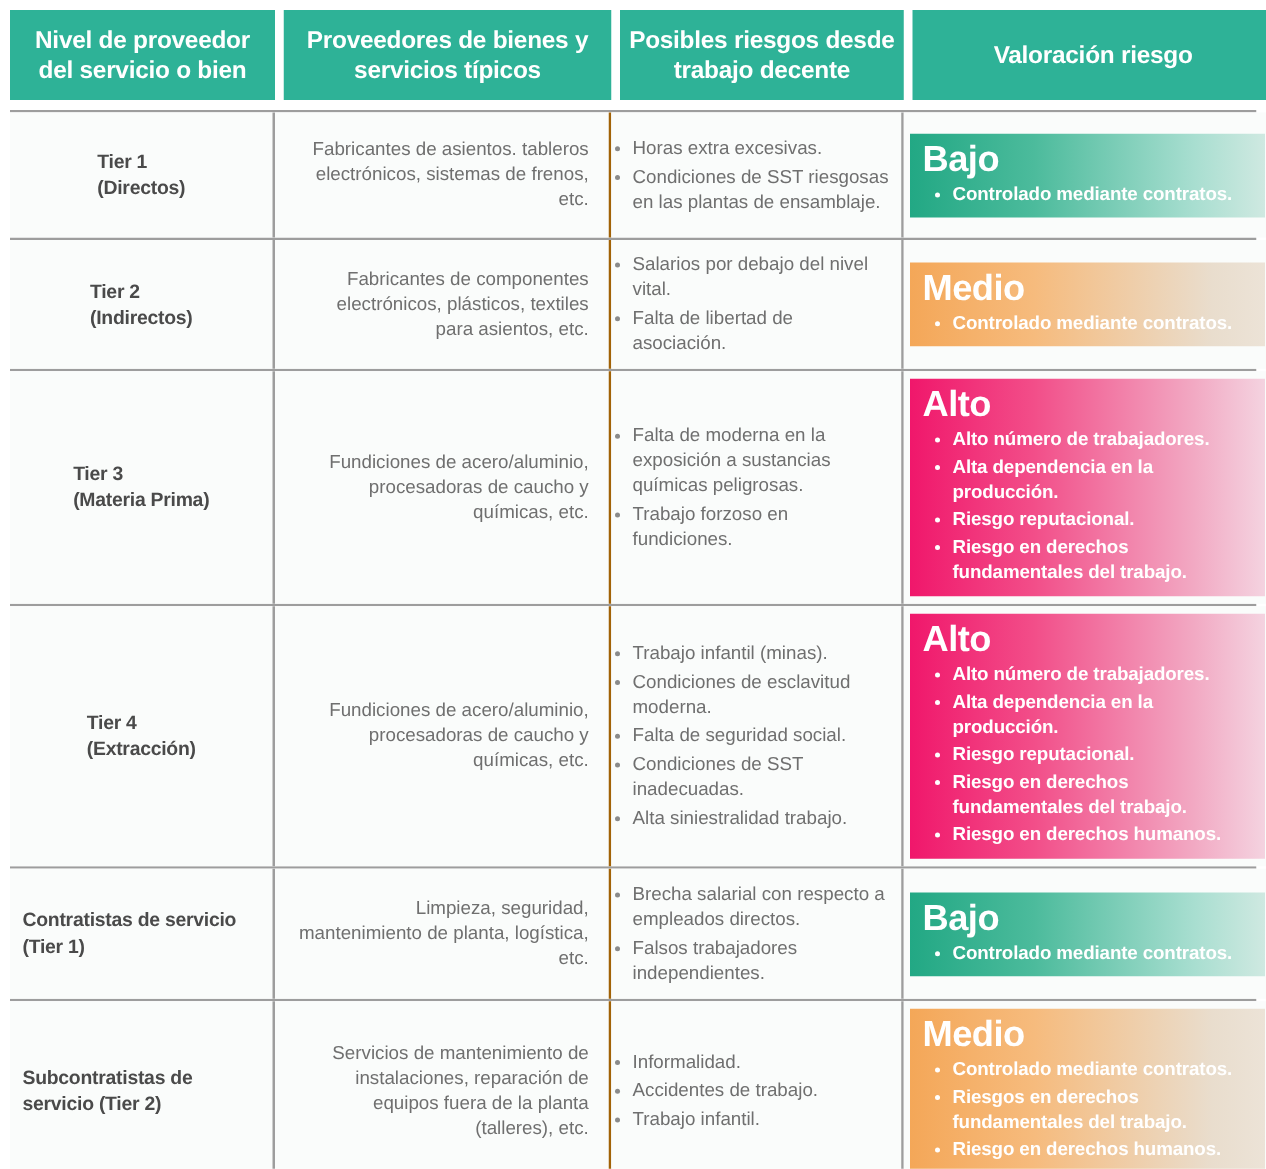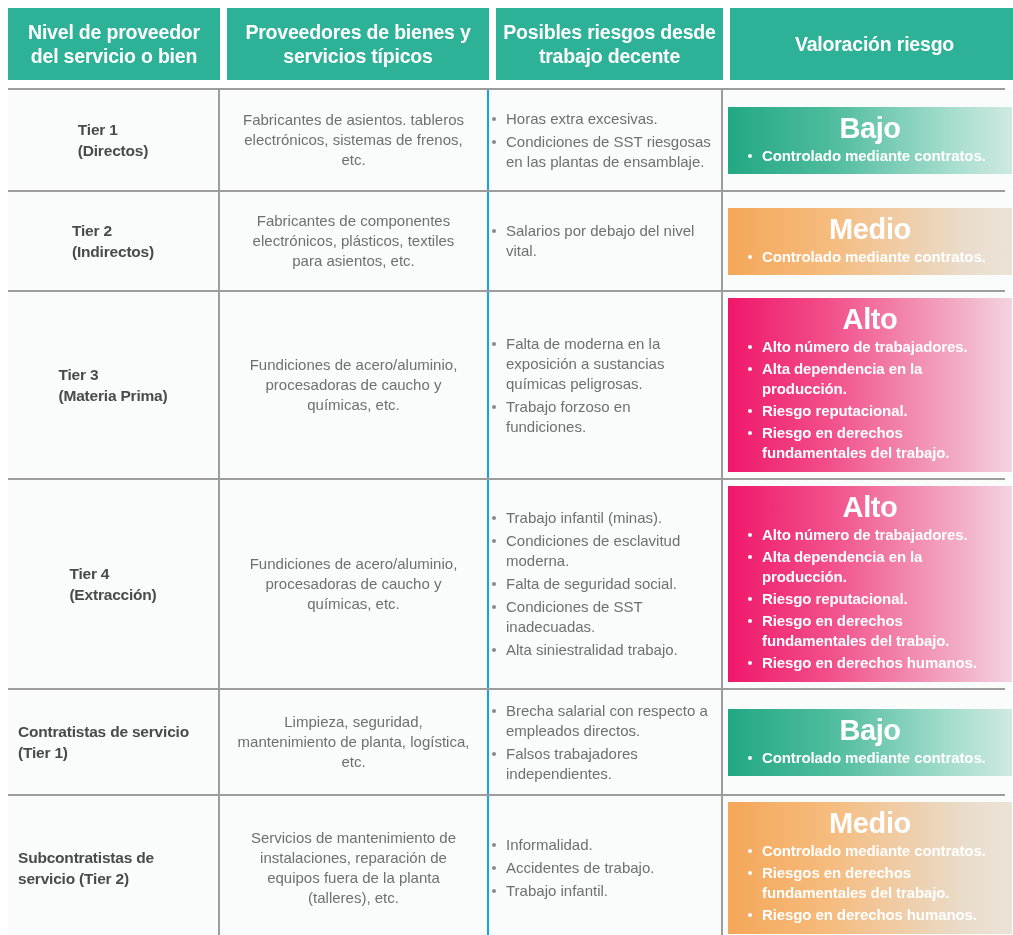--- a/index.html
+++ b/index.html
@@ -72,22 +72,22 @@
     border-right: 2px solid #9d9d9d;
     align-items: center;
     font-weight: bold;
     font-size: 15.5px;
     line-height: 21px;
     color: #4a4a4a;
     letter-spacing: -0.2px;
   }
   .cell.c2 {
     width: 269px; flex: 0 0 269px;
-    border-right: 2px solid #0ea5e9;
-    text-align: center;
+    border-right: 2px solid #a16207;
+    text-align: right;
     align-items: center;
     font-size: 15px;
     line-height: 20px;
     color: #6f6f6f;
     padding-left: 16px;
     padding-right: 16px;
   }
   .cell.c3 {
     width: 234px; flex: 0 0 234px;
     border-right: 2px solid #9d9d9d;
@@ -127,21 +127,21 @@
   }
 
   
   .badge {
     width: 100%;
     box-sizing: border-box;
     padding: 4px 10px 9px 10px;
     color: #ffffff;
   }
   .badge-title {
-    text-align: center;
+    text-align: left;
     font-weight: bold;
     font-size: 29px;
     line-height: 34px;
     color: #ffffff;
     letter-spacing: -0.4px;
     margin-bottom: 1px;
   }
   ul.badge-bullets {
     margin: 0;
     padding: 0;
@@ -206,20 +206,21 @@
             </ul>
           </div>
         </div>
       </div>
       <div class="data-row" style="min-height: 98px;">
         <div class="cell c1">Tier 2<br>(Indirectos)</div>
         <div class="cell c2">Fabricantes de componentes electrónicos, plásticos, textiles para asientos, etc.</div>
         <div class="cell c3">
           <ul class="bullets">
             <li>Salarios por debajo del nivel vital.</li>
+            <li>Falta de libertad de asociación.</li>
           </ul>
         </div>
         <div class="cell c4">
           <div class="badge medio single">
             <div class="badge-title">Medio</div>
             <ul class="badge-bullets">
               <li>Controlado mediante contratos.</li>
             </ul>
           </div>
         </div>

